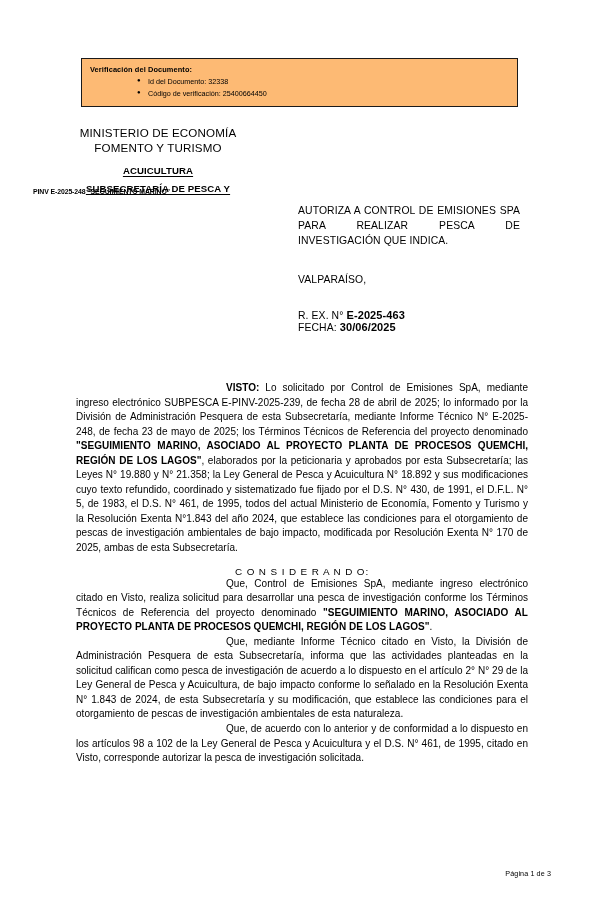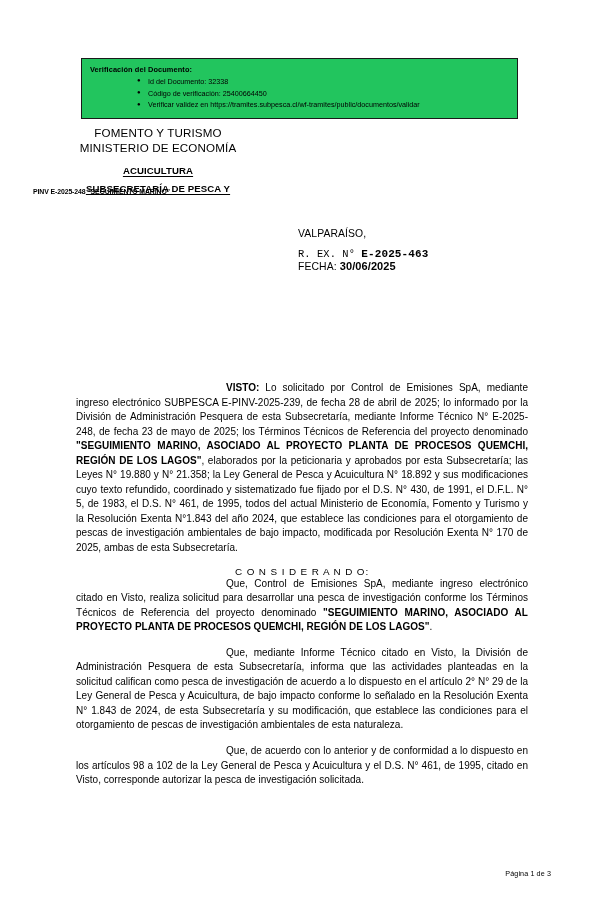--- a/index.html
+++ b/index.html
@@ -27,21 +27,21 @@
 
   
   .verif-box {
     position: absolute;
     left: 81px;
     top: 58px;
     width: 437px;
     border: 1.4px solid #1a1a1a;
     box-sizing: border-box;
     padding: 6px 8px 7px 8px;
-    background: #22c55e;
+    background: #fdba74;
   }
   .verif-title {
     font-size: 7.4px;
     font-weight: bold;
     letter-spacing: 0.1px;
     line-height: 1.35;
     margin: 0 0 1px 0;
   }
   .verif-list {
     margin: 0;
@@ -116,24 +116,23 @@
     text-align: justify;
     text-align-last: left;
     letter-spacing: 0.1px;
   }
   .city {
     margin-top: 25px;
     font-size: 10.4px;
     letter-spacing: 0.1px;
   }
   .resnum {
-    margin-top: 9px;
-    font-size: 10.4px;
-    letter-spacing: 0.1px;
-    font-family: Liberation Mono, monospace;
+    margin-top: 24px;
+    font-size: 10.4px;
+    letter-spacing: 0.1px;
   }
   .resnum b, .fecha b { font-weight: bold; font-size: 11px; }
   .fecha {
     font-size: 10.4px;
     letter-spacing: 0.1px;
   }
 
   
   .body-text {
     position: absolute;
@@ -142,21 +141,21 @@
     width: 452px;
   }
   .para {
     font-size: 10px;
     line-height: 1.455;
     text-align: justify;
     text-align-last: left;
     margin: 0;
     letter-spacing: 0.02px;
   }
-  .para + .para { margin-top: 11px; }
+  .para + .para { }
   .indent { display: inline-block; width: 150px; }
   .indent-sm { display: inline-block; width: 150px; }
   .para b { font-weight: bold; }
   .centered-heading {
     text-align: center;
     font-size: 9.9px;
     font-weight: normal;
     letter-spacing: 0.9px;
     margin: 10px 0 0 0;
   }
@@ -180,40 +179,37 @@
     <div class="verif-title">Verificación del Documento:</div>
     <ul class="verif-list">
       <li>
         <span class="bullet">●</span>
         <span>Id del Documento: 32338</span>
       </li>
       <li>
         <span class="bullet">●</span>
         <span>Código de verificación: 25400664450</span>
       </li>
-      <li>
-        <span class="bullet">●</span>
-        <span>Verificar validez en https://tramites.subpesca.cl/wf-tramites/public/documentos/validar</span>
-      </li>
     </ul>
   </div>
 
   <div class="ministry">
+    <div class="ministry-line">MINISTERIO DE ECONOMÍA</div>
     <div class="ministry-line">FOMENTO Y TURISMO</div>
-    <div class="ministry-line">MINISTERIO DE ECONOMÍA</div>
   </div>
 
   <div class="subsec">
     <div><span class="subsec-line">ACUICULTURA</span></div>
     <div><span class="subsec-line">SUBSECRETARÍA DE PESCA Y</span></div>
   </div>
 
   <div class="pinv-ref">PINV E-2025-248 "SEGUIMIENTO MARINO"</div>
 
   <div class="right-col">
+    <div class="subject">AUTORIZA A CONTROL DE EMISIONES SPA PARA REALIZAR PESCA DE INVESTIGACIÓN QUE INDICA.</div>
     <div class="city">VALPARAÍSO,</div>
     <div class="resnum">
       <span>R. EX. N° </span><b>E-2025-463</b>
     </div>
     <div class="fecha">
       <span>FECHA: </span><b>30/06/2025</b>
     </div>
   </div>
 
   <div class="body-text">

